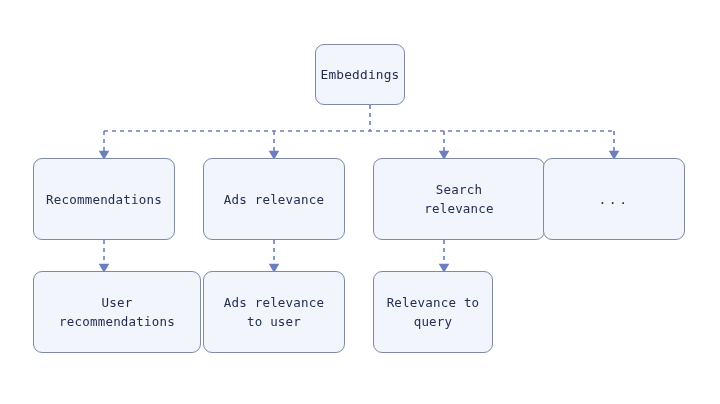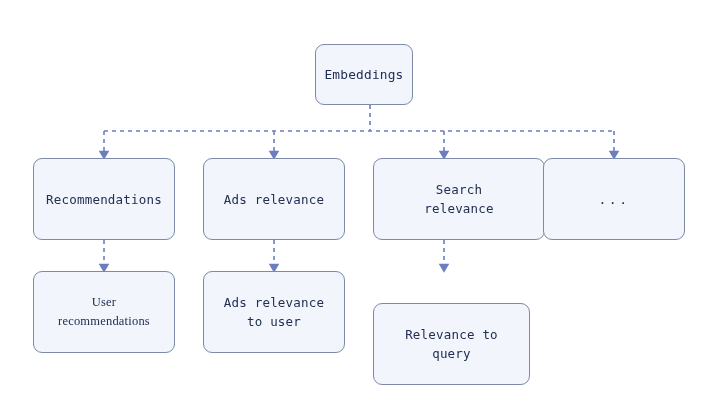--- a/index.html
+++ b/index.html
@@ -71,27 +71,27 @@
         <path d="M274,131 L274,155" marker-end="url(#arrow)"></path>
         <path d="M444,131 L444,155" marker-end="url(#arrow)"></path>
         <path d="M614,131 L614,155" marker-end="url(#arrow)"></path>
         <path d="M104,240 L104,268" marker-end="url(#arrow)"></path>
         <path d="M274,240 L274,268" marker-end="url(#arrow)"></path>
         <path d="M444,240 L444,268" marker-end="url(#arrow)"></path>
       </g>
   </svg>
 
   <div id="node-layer">
-      <div class="node node-root" style="left: 315px; top: 44px; width: 98px; height: 61px;"><span>Embeddings</span></div>
+      <div class="node node-root" style="left: 315px; top: 44px; width: 90px; height: 61px;"><span>Embeddings</span></div>
       <div class="node" style="left: 33px; top: 158px; width: 142px; height: 82px;"><span>Recommendations</span></div>
       <div class="node" style="left: 203px; top: 158px; width: 142px; height: 82px;"><span>Ads relevance</span></div>
       <div class="node" style="left: 373px; top: 158px; width: 172px; height: 82px;"><span>Search
 relevance</span></div>
       <div class="node node-ellipsis" style="left: 543px; top: 158px; width: 142px; height: 82px;"><span>...</span></div>
-      <div class="node" style="left: 33px; top: 271px; width: 142px; height: 82px; font-family: Liberation Serif, serif;"><span>User
+      <div class="node" style="left: 33px; top: 271px; width: 168px; height: 82px;"><span>User
 recommendations</span></div>
       <div class="node" style="left: 203px; top: 271px; width: 142px; height: 82px;"><span>Ads relevance
 to user</span></div>
-      <div class="node" style="left: 373px; top: 271px; width: 157px; height: 82px; margin-top: 32px;"><span>Relevance to
+      <div class="node" style="left: 373px; top: 271px; width: 120px; height: 82px;"><span>Relevance to
 query</span></div>
     </div>
 
 </div>
 
 </body></html>

